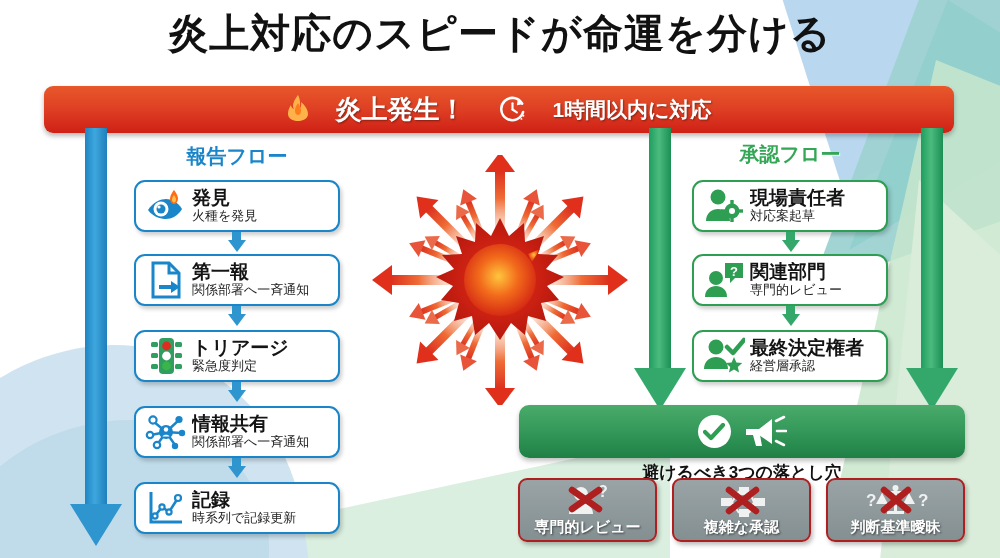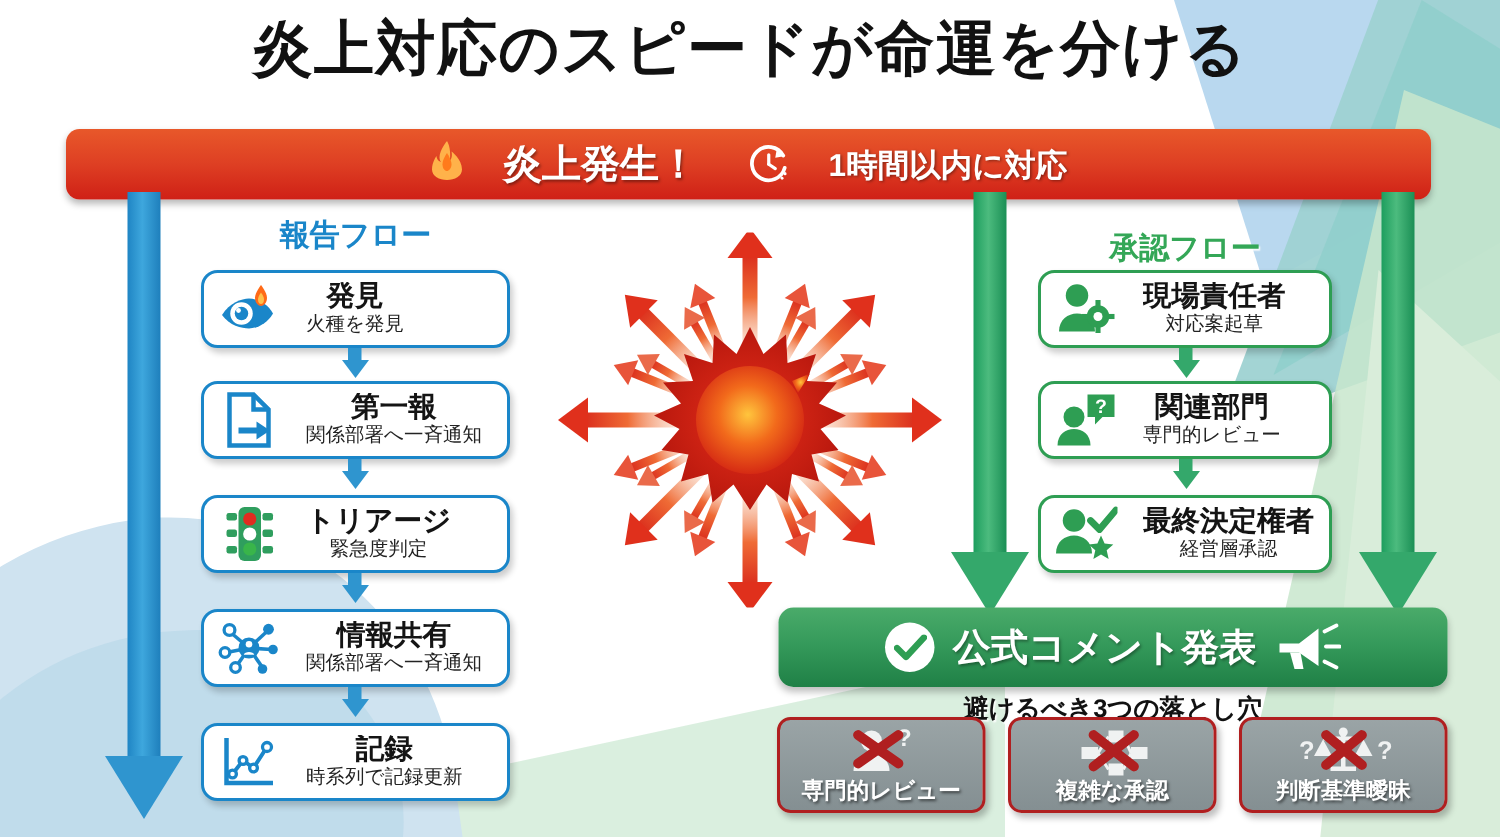--- a/index.html
+++ b/index.html
@@ -126,38 +126,38 @@
   }
   #arrow-green-right .head { border-top: 42px solid #34a86b; }
 
   
   .col-header {
     position: absolute; font-weight: bold; font-size: 20px;
     text-shadow: 1px 1px 1px rgba(255,255,255,.9);
     white-space: nowrap;
   }
   #hdr-report { left: 134px; top: 143px; width: 206px; text-align: center; color: #1a86c9; }
-  #hdr-approve { left: 692px; top: 152px; width: 196px; text-align: center; color: #34a757; }
+  #hdr-approve { left: 692px; top: 141px; width: 196px; text-align: center; color: #34a757; }
 
   
   .step-card {
     position: absolute;
     background: #ffffff;
     border-radius: 11px;
     box-shadow: 2px 3px 4px rgba(0,0,0,.20);
     display: flex; align-items: center;
     padding: 0 6px 0 8px;
   }
   .step-card.blue  { border: 2.5px solid #1a86c9; }
   .step-card.green { border: 2.5px solid #2e9e53; }
   .step-icon {
     width: 44px; height: 42px; flex: 0 0 44px;
     display: flex; align-items: center; justify-content: center;
   }
-  .step-text { margin-left: 16px; overflow: hidden; text-align: center; }
+  .step-text { margin-left: 4px; overflow: hidden; }
   .step-title {
     font-size: 19px; font-weight: bold; color: #141414;
     line-height: 1.05; white-space: nowrap;
   }
   .step-sub {
     font-size: 13px; color: #232323; line-height: 1.15;
     margin-top: 1px; white-space: nowrap;
   }
 
   
@@ -568,21 +568,20 @@
       <span class="step-sub" style="display:block">経営層承認</span>
     </span>
   </div>
 
   <div id="result-banner">
     <span class="check-circle">
       <svg width="22" height="18" viewBox="0 0 22 18">
         <polyline points="2,9 8,15 20,2" fill="none" stroke="#2e9e53" stroke-width="4.2" stroke-linecap="round" stroke-linejoin="round"></polyline>
       </svg>
     </span>
-    <span class="rb-text">公式コメント発表</span>
     <span style="display:inline-flex">
       <svg width="44" height="34" viewBox="0 0 44 34">
         <path d="M3 14 L16 14 L29 4 L29 29 L16 20 L3 20 Z" fill="#ffffff"></path>
         <path d="M10 20 L17 20 L19 31 L13 31 Z" fill="#ffffff"></path>
         <g stroke="#ffffff" stroke-width="2.6" stroke-linecap="round">
           <line x1="33" y1="6" x2="41" y2="2"></line>
           <line x1="34" y1="16" x2="43" y2="16"></line>
           <line x1="33" y1="26" x2="41" y2="30"></line>
         </g>
       </svg>

